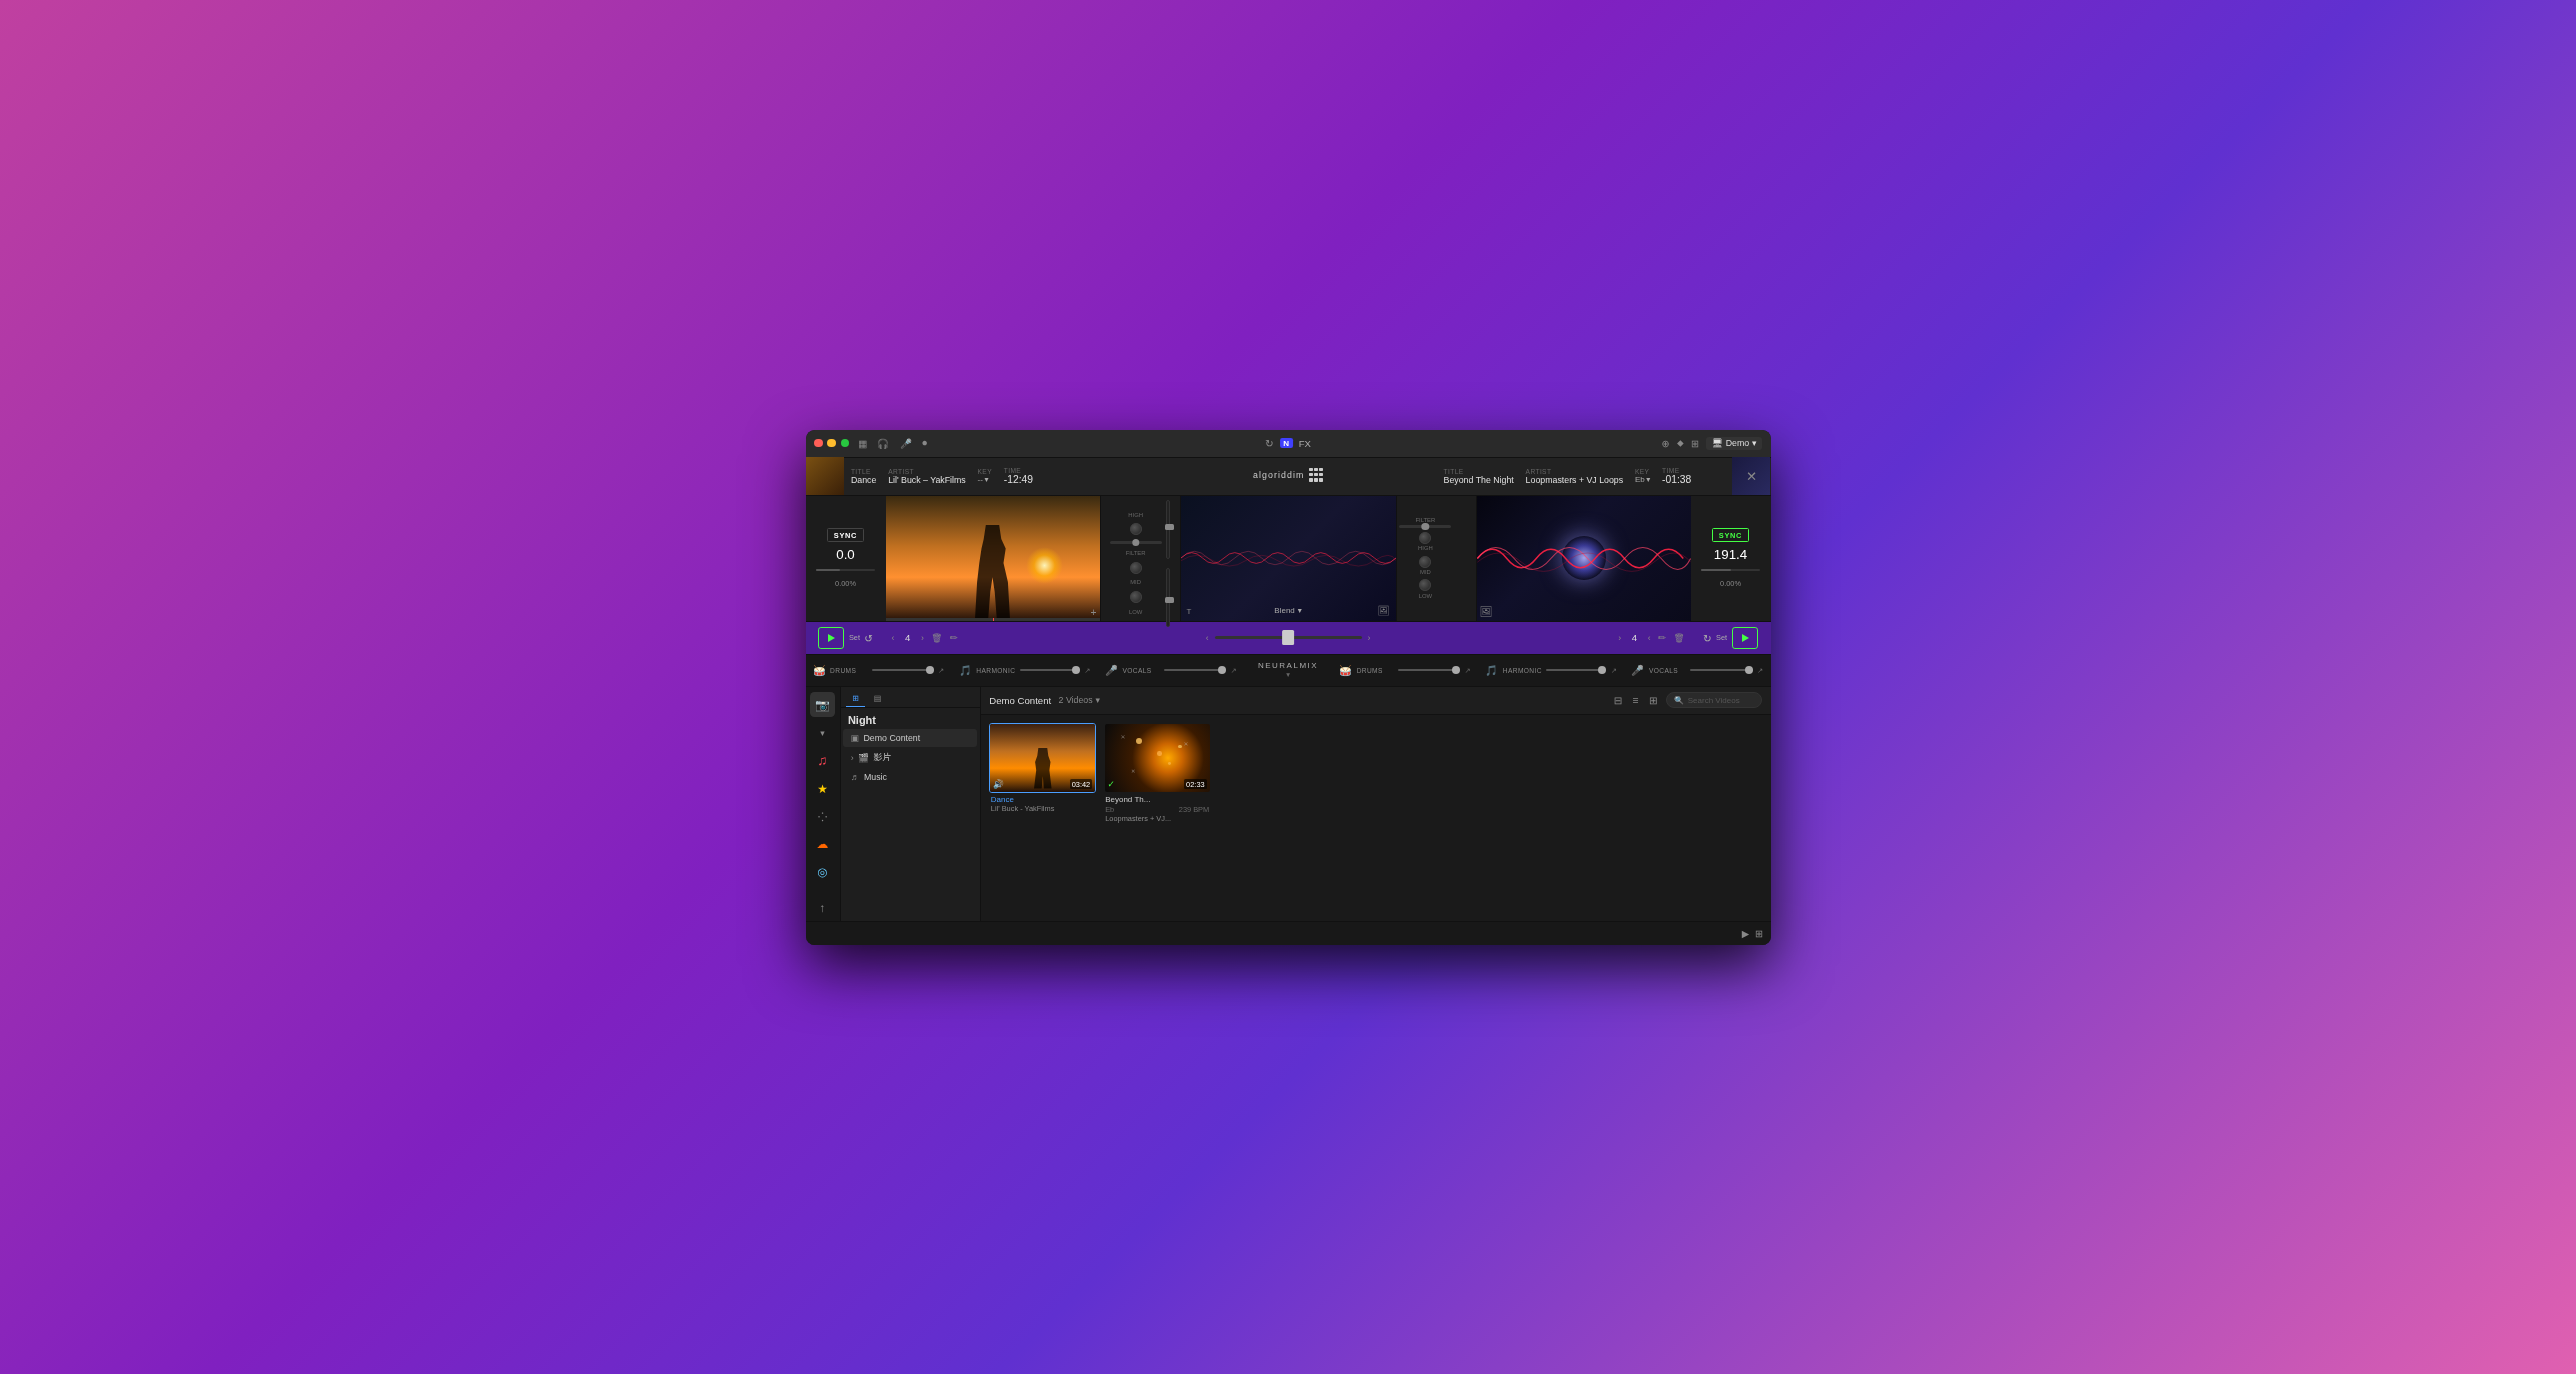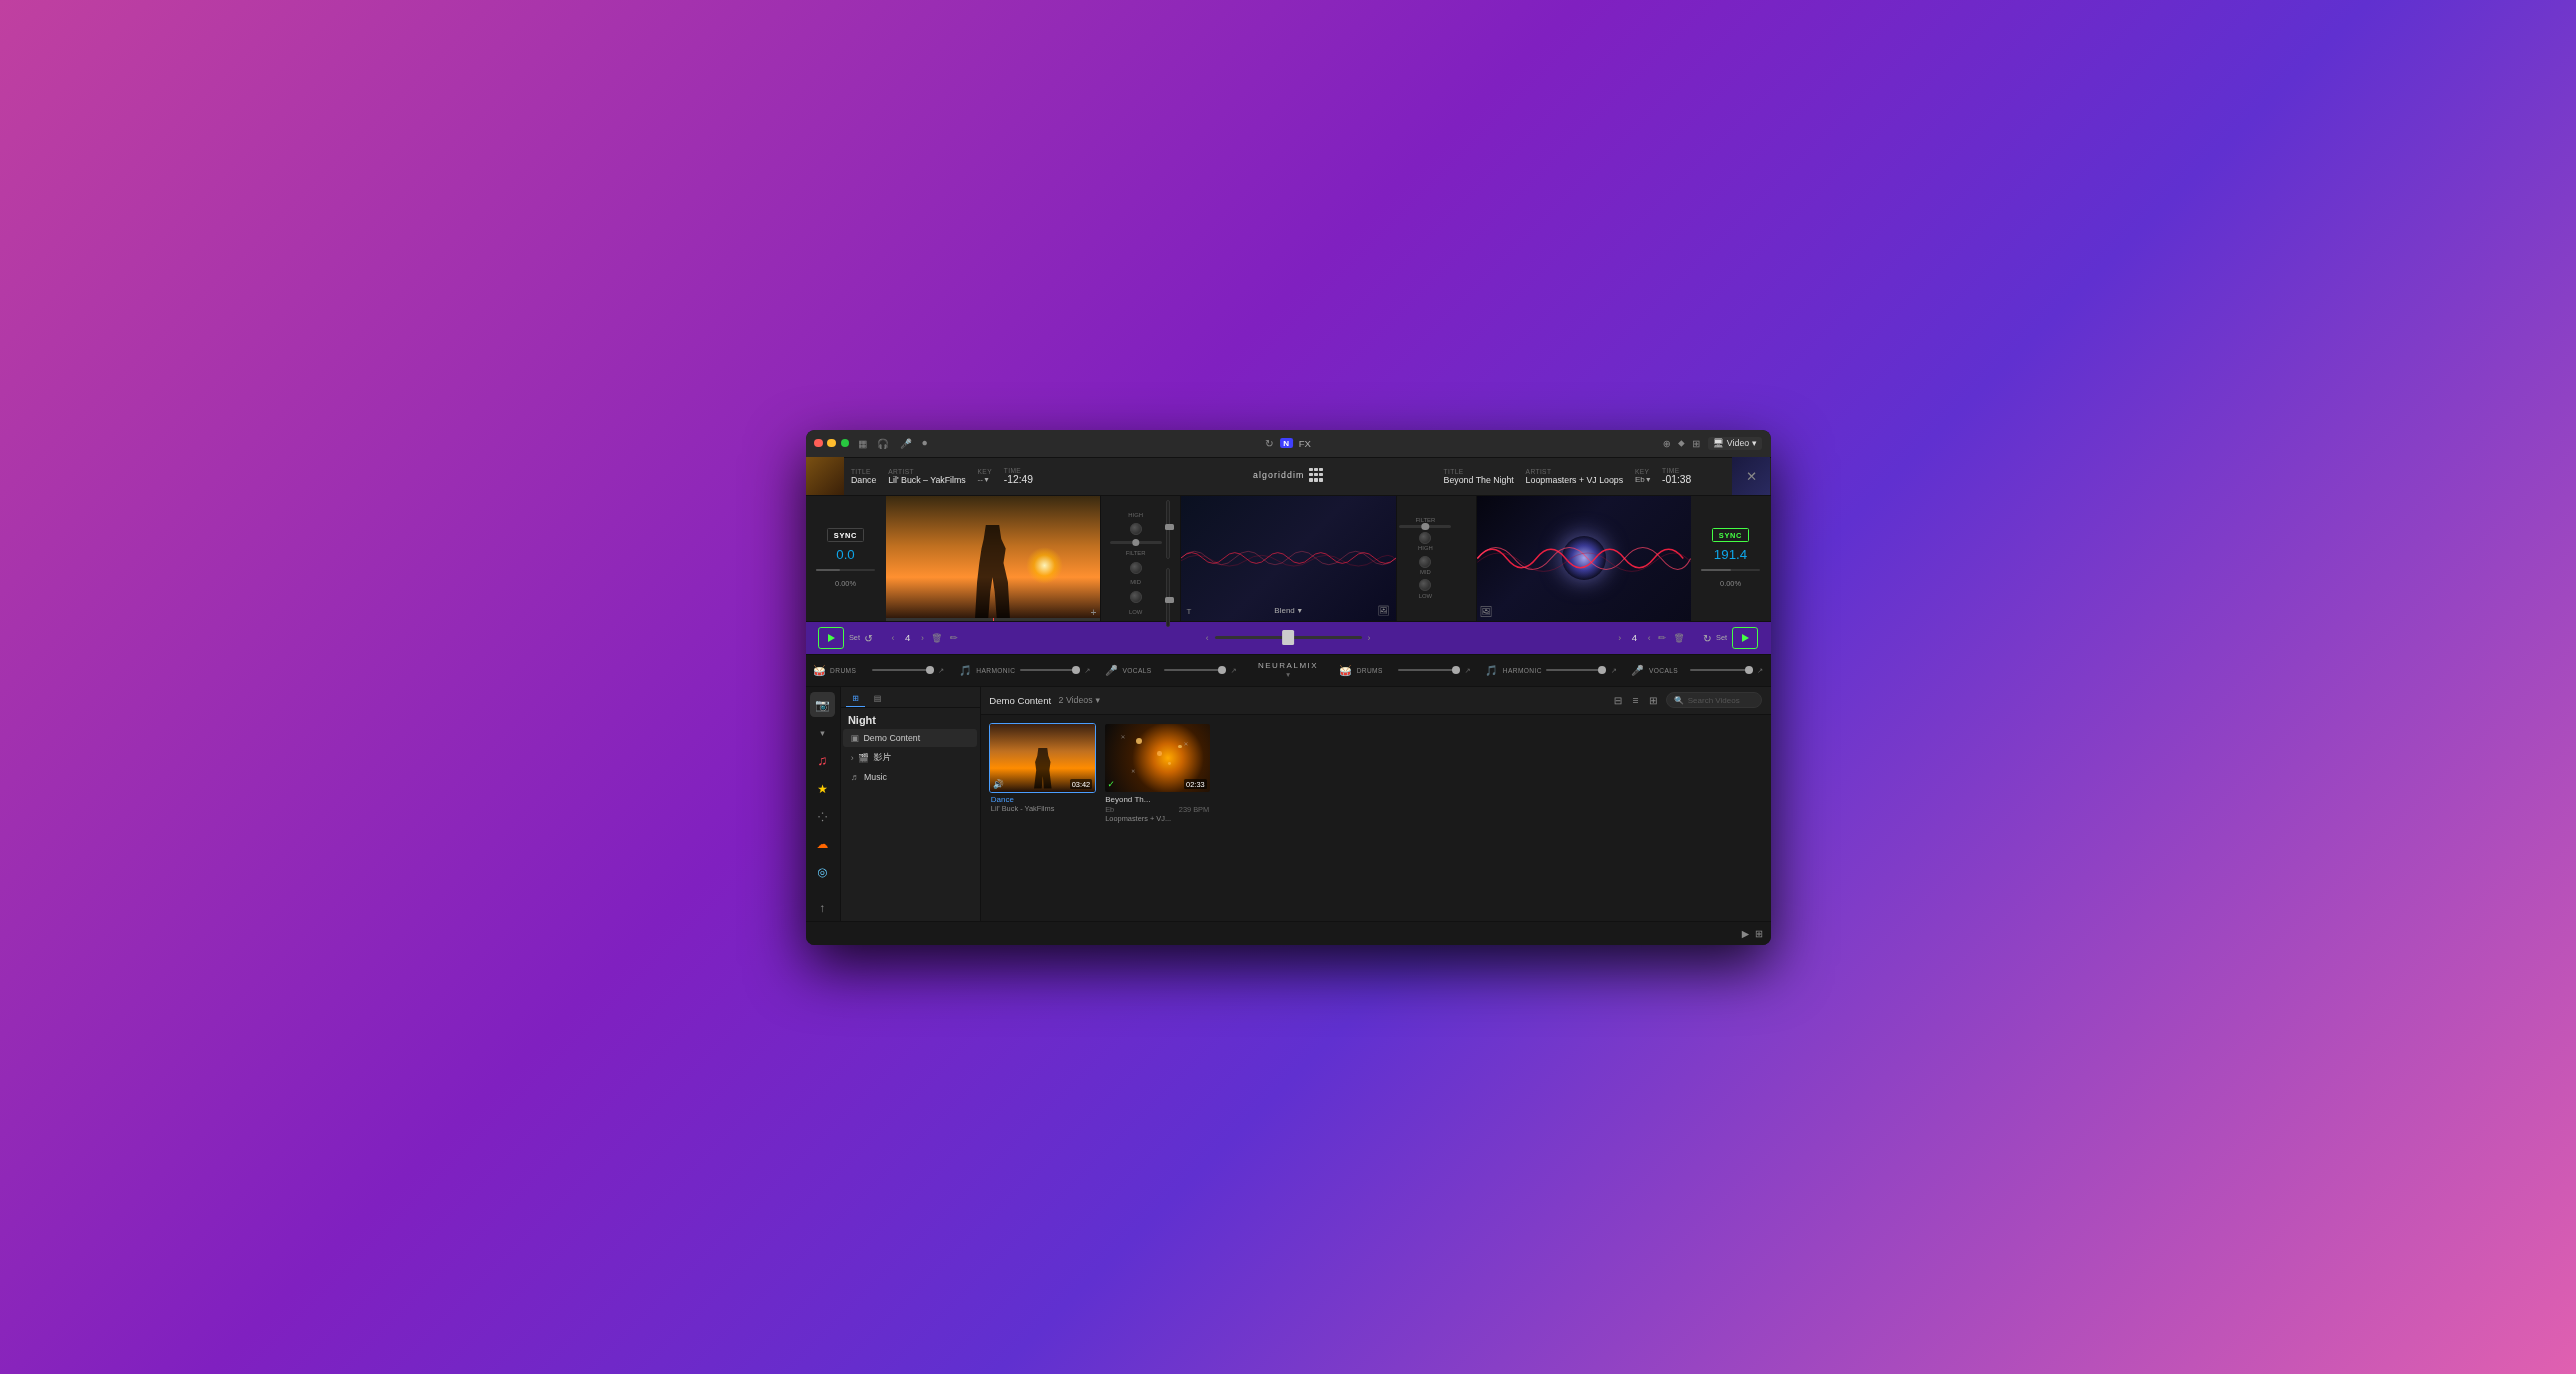--- a/index.html
+++ b/index.html
@@ -216,21 +216,21 @@
     .sync-btn {
       color: #fff;
       font-size: 7.4px;
       font-weight: bold;
       letter-spacing: 0.7px;
       border: 0.7px solid #444;
       padding: 1.5px 5.9px;
       border-radius: 1.5px;
     }
     .bpm-display {
-      color: #0ea5e9;
+      color: #ffffff;
       font-size: 13.3px;
       font-weight: 300;
     }
     .deck-video {
       width: 214px;
       height: 125px;
       background: linear-gradient(180deg, #3a2010 0%, #8B6914 40%, #ff8c00 70%, #1a0a00 100%);
       flex-shrink: 0;
       position: relative;
       overflow: hidden;
@@ -813,21 +813,21 @@
       <span class="refresh-icon">↻</span>
       <span class="n-badge">N</span>
       <span class="fx-label">FX</span>
     </div>
     <div class="title-bar-right">
       <span class="tb-right-icon">⊕</span>
       <span class="tb-right-icon">⬥</span>
       <span class="tb-right-icon">⊞</span>
       <div class="video-dropdown">
         <span>🖥</span>
-        <span>Video</span>
+        <span>Demo</span>
         <span>▾</span>
       </div>
     </div>
   </div>
 
   <div class="track-info-bar">
     <div class="track-thumb">
       <div style="width:100%;height:100%;background:linear-gradient(135deg,#7a5012 0%,#3a2008 100%);"></div>
     </div>
     <div class="track-info-left">

